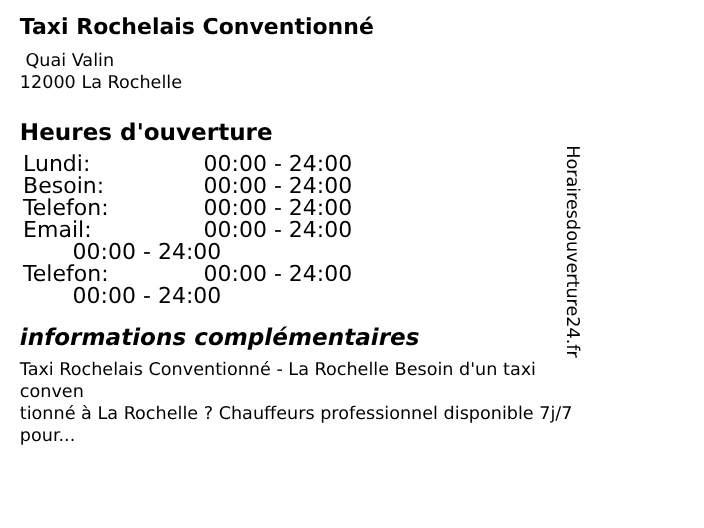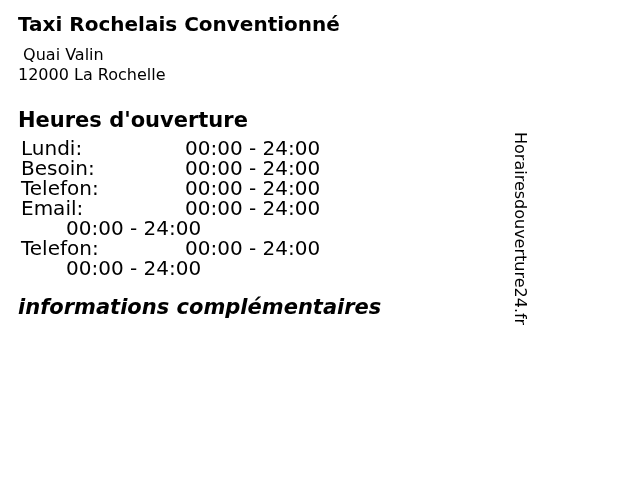--- a/index.html
+++ b/index.html
@@ -116,16 +116,20 @@
       <span class="hours-day">Telefon:</span>
       <span class="hours-time">00:00 - 24:00</span>
     </div>
     <div class="hours-row">
       <span class="hours-time">00:00 - 24:00</span>
     </div>
   </div>
 
   <h2 class="section-title info-heading">informations complémentaires</h2>
 
+  <div class="info-text">
+    <div class="line">Taxi Rochelais Conventionné - La Rochelle Besoin d'un taxi conven</div>
+    <div class="line">tionné à La Rochelle ? Chauffeurs professionnel disponible 7j/7 pour...</div>
+  </div>
 
   <div class="watermark">Horairesdouverture24.fr</div>
 
 </div>
 
 </body></html>

